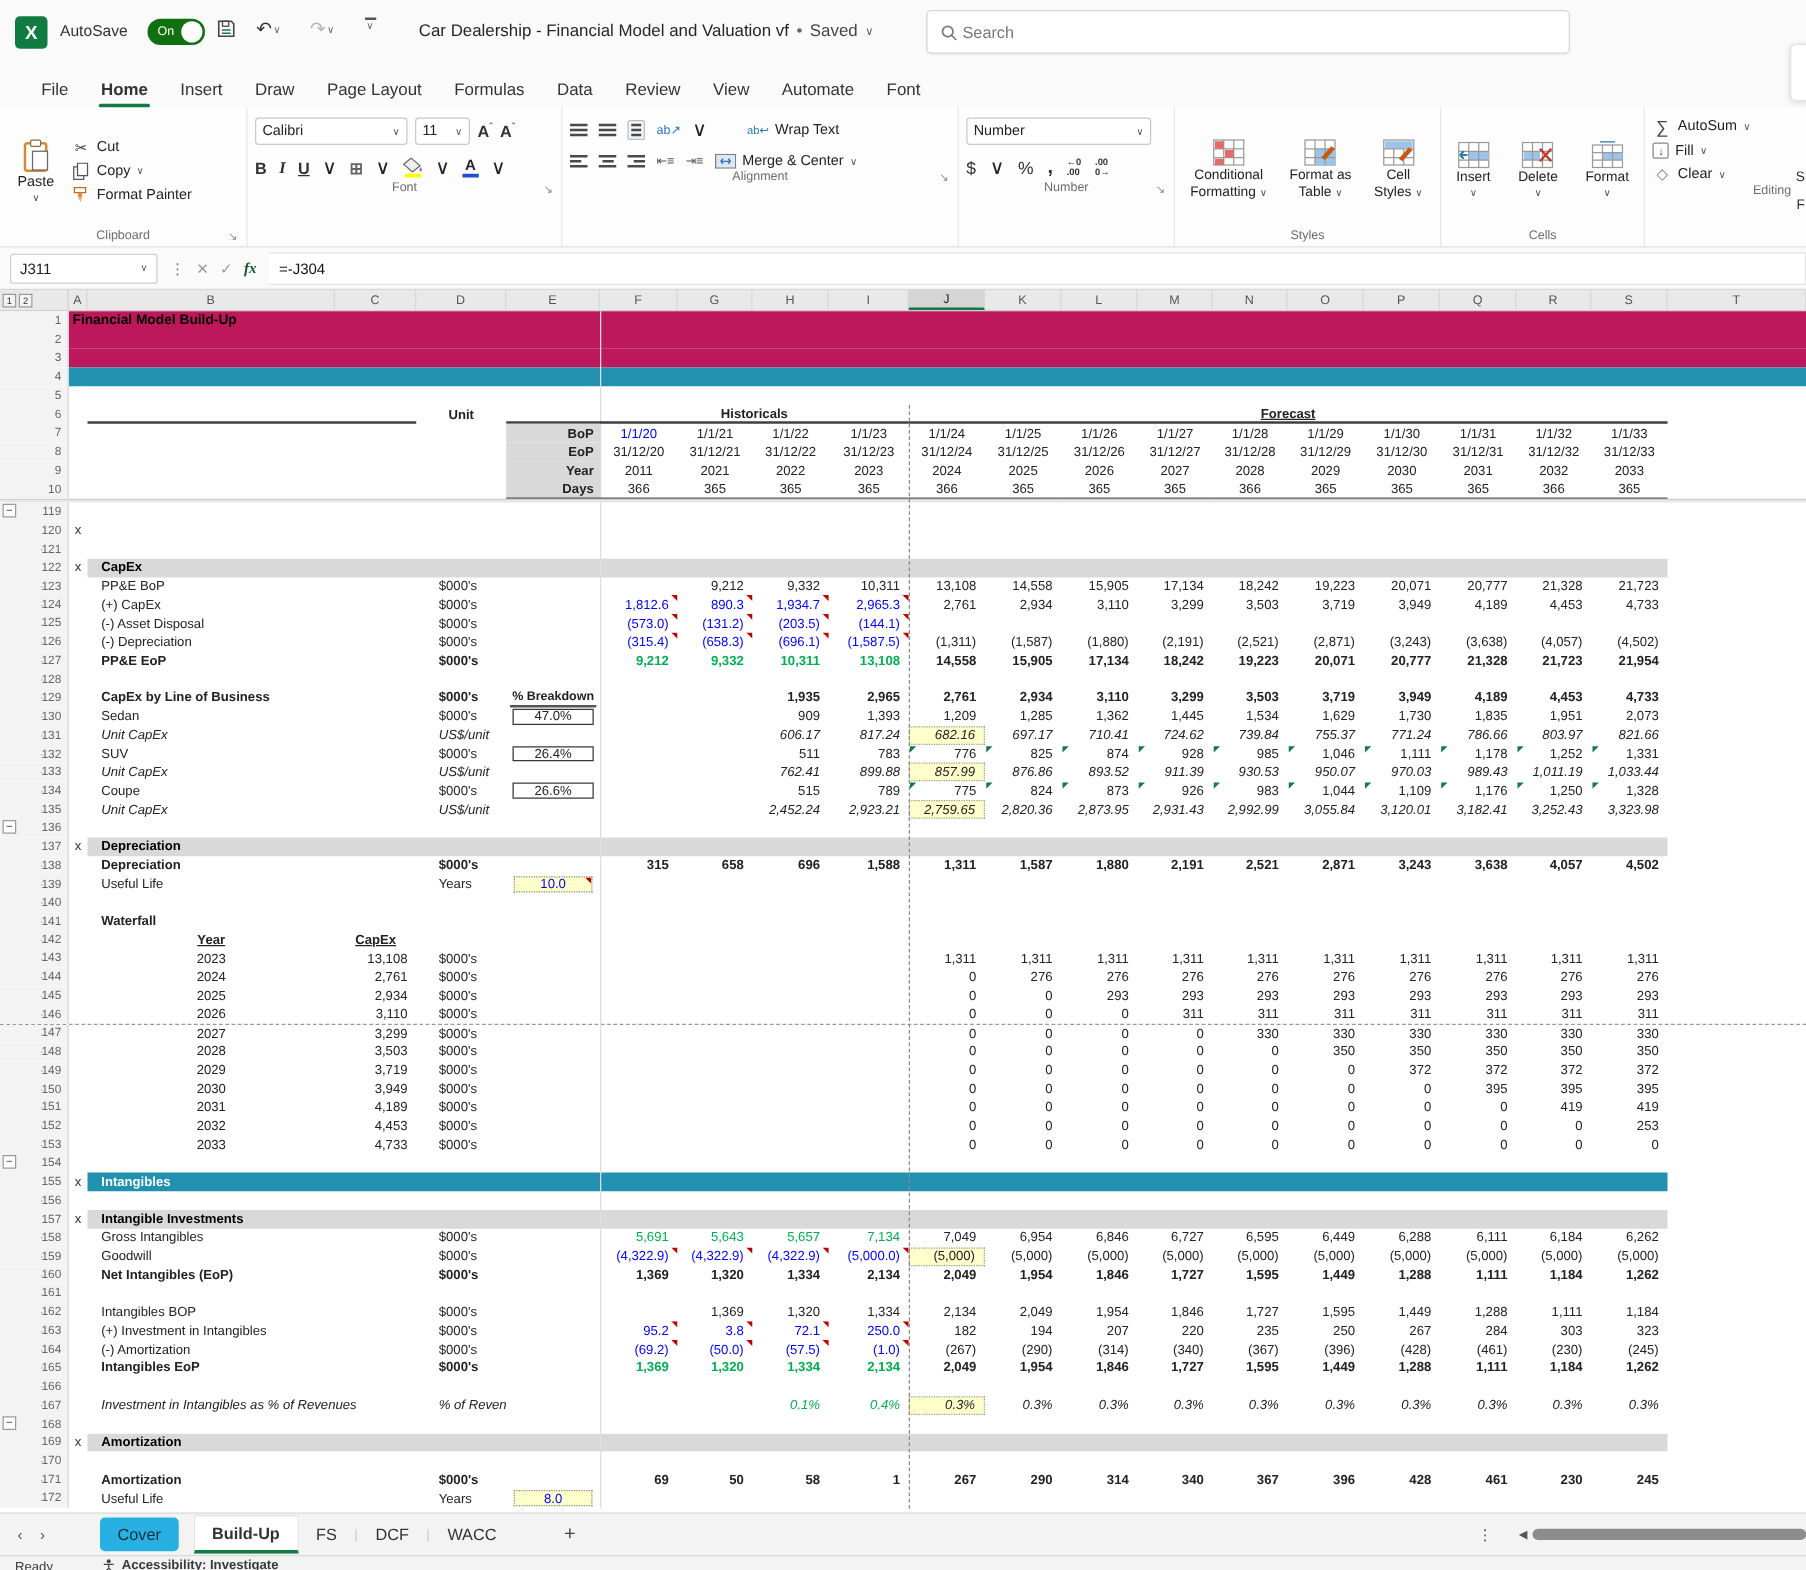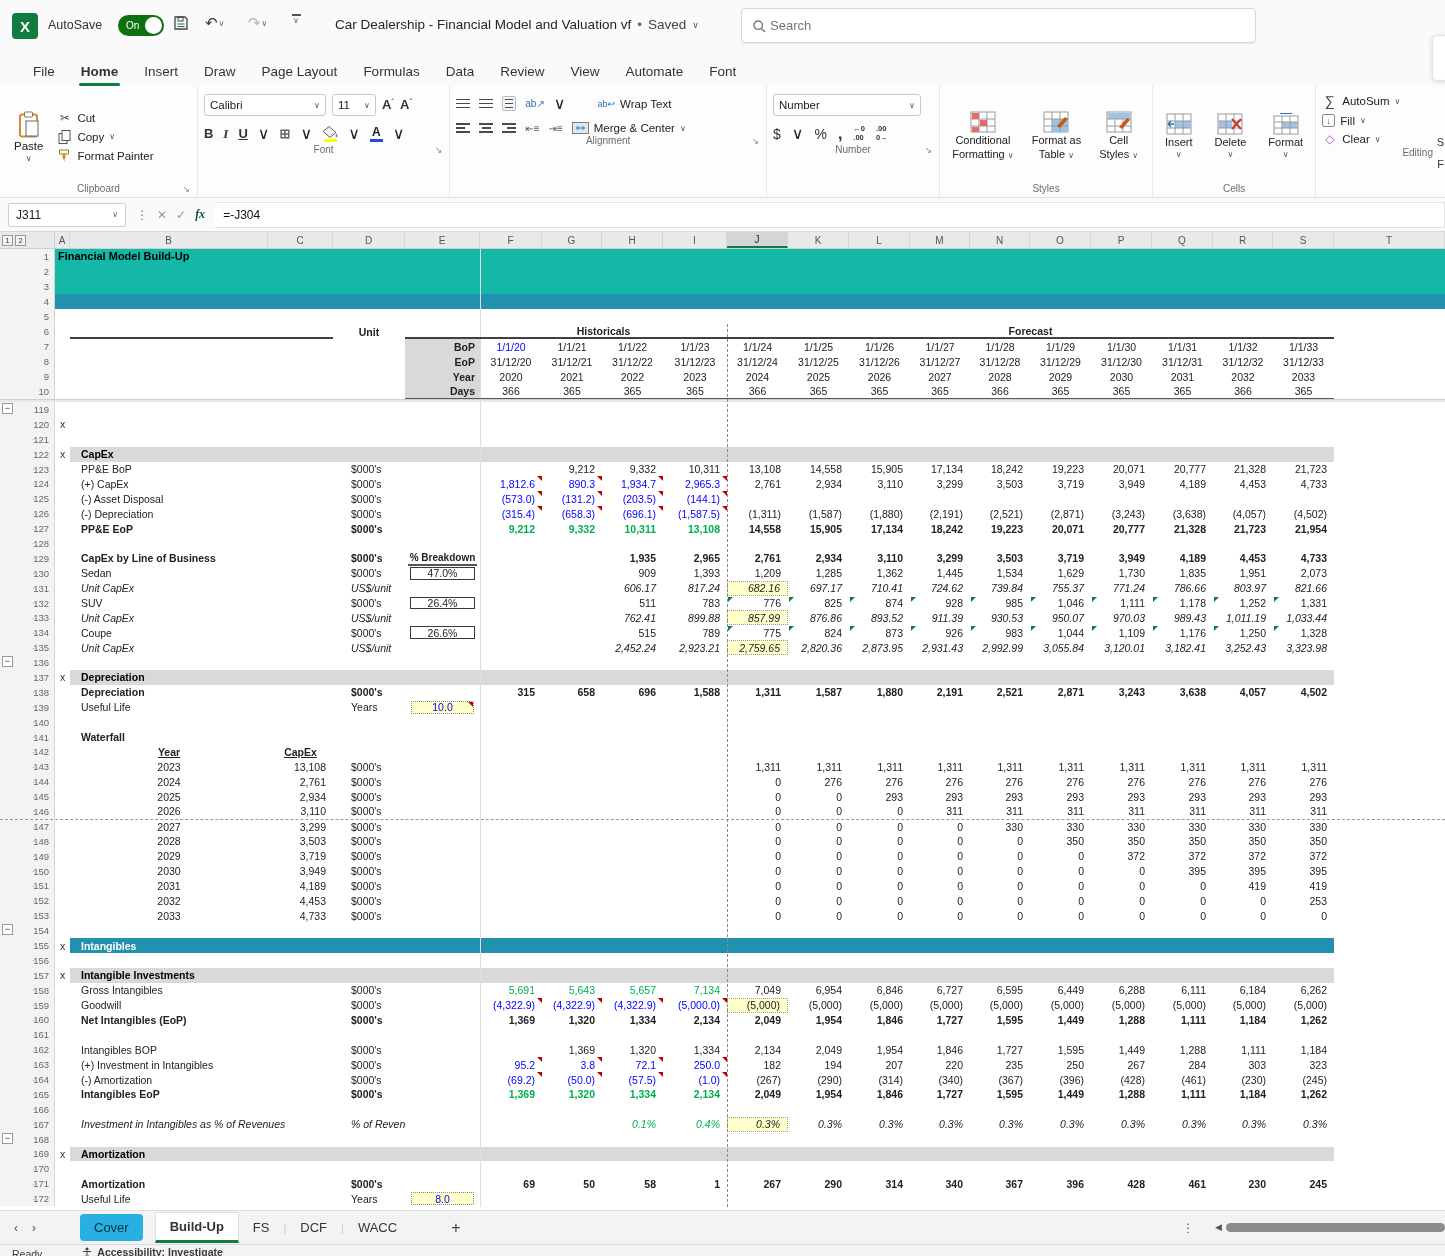--- a/index.html
+++ b/index.html
@@ -74,21 +74,21 @@
   .obox{width:11px;height:11px;border:1px solid #9a9a9a;background:#f4f4f4;font-size:7.5px;color:#333;
         display:flex;align-items:center;justify-content:center}
   .trow{height:15px}.brow{height:14.9px}
   .gut{position:relative;background:#f3f3f3;border-right:1px solid #d5d5d5;display:flex;align-items:center;justify-content:flex-end}
   .rnum{font-size:9.5px;color:#666;padding-right:5px}
   .minus{position:absolute;left:2px;top:1px;width:11px;height:11px;border:1px solid #9a9a9a;background:#fff;
          font-size:9px;line-height:9px;color:#333;text-align:center}
   .odot{position:absolute;left:32px;color:#999;font-size:9px}
   .xmark{font-size:8px;color:#333;display:flex;align-items:center;justify-content:center}
   .band{grid-column:2/22}
-  .lav{background:#14b8a6}.tealband{background:#2191AF}
+  .lav{background:#be185d}.tealband{background:#2191AF}
   .gtitle{font-size:11px;font-weight:700;color:#000;padding-left:3px;line-height:15px}
   .sband{grid-column:3/21;display:flex;align-items:center;padding-left:11px;font-size:10.5px;font-weight:700}
   .sband.teal{background:#2191AF;color:#fff}
   .sband.gray{background:#D9D9D9;color:#000}
   .c{font-size:10.5px;display:flex;align-items:center;overflow:hidden;white-space:nowrap;position:relative}
   .lab{grid-column:3/5;padding-left:11px}
   .unit{padding-left:18px}
   .num{justify-content:flex-end;padding-right:7px}
   .ctr{justify-content:center}
   .bd{font-weight:700}.it{font-style:italic}
@@ -518,21 +518,21 @@
     </div>
     <div class="grow trow">
       <div class="gut">
         <div class="rnum">6</div>
       </div>
       <div class="c bb2" style="grid-column: 3;"></div>
       <div class="c bb2" style="grid-column: 4;"></div>
       <div class="c ctr bd" style="grid-column: 5;">Unit</div>
       <div class="c bb2" style="grid-column: 6;"></div>
       <div class="c ctr bd bb2" style="grid-column: 7 / 11;">Historicals</div>
-      <div class="c ctr bd bb2" style="grid-column: 11 / 21;">Forecast</div>
+      <div class="c ctr bd bb2" style="grid-column: 11 / 21; text-decoration: underline;">Forecast</div>
     </div>
     <div class="grow trow">
       <div class="gut">
         <div class="rnum">7</div>
       </div>
       <div class="elab c" style="grid-column: 6;">BoP</div>
       <div class="c ctr blue" style="grid-column: 7;">1/1/20</div>
       <div class="c ctr" style="grid-column: 8;">1/1/21</div>
       <div class="c ctr" style="grid-column: 9;">1/1/22</div>
       <div class="c ctr" style="grid-column: 10;">1/1/23</div>
@@ -565,21 +565,21 @@
       <div class="c ctr" style="grid-column: 17;">31/12/30</div>
       <div class="c ctr" style="grid-column: 18;">31/12/31</div>
       <div class="c ctr" style="grid-column: 19;">31/12/32</div>
       <div class="c ctr" style="grid-column: 20;">31/12/33</div>
     </div>
     <div class="grow trow">
       <div class="gut">
         <div class="rnum">9</div>
       </div>
       <div class="elab c" style="grid-column: 6;">Year</div>
-      <div class="c ctr" style="grid-column: 7;">2020</div>
+      <div class="c ctr" style="grid-column: 7;">2011</div>
       <div class="c ctr" style="grid-column: 8;">2021</div>
       <div class="c ctr" style="grid-column: 9;">2022</div>
       <div class="c ctr" style="grid-column: 10;">2023</div>
       <div class="c ctr" style="grid-column: 11;">2024</div>
       <div class="c ctr" style="grid-column: 12;">2025</div>
       <div class="c ctr" style="grid-column: 13;">2026</div>
       <div class="c ctr" style="grid-column: 14;">2027</div>
       <div class="c ctr" style="grid-column: 15;">2028</div>
       <div class="c ctr" style="grid-column: 16;">2029</div>
       <div class="c ctr" style="grid-column: 17;">2030</div>

